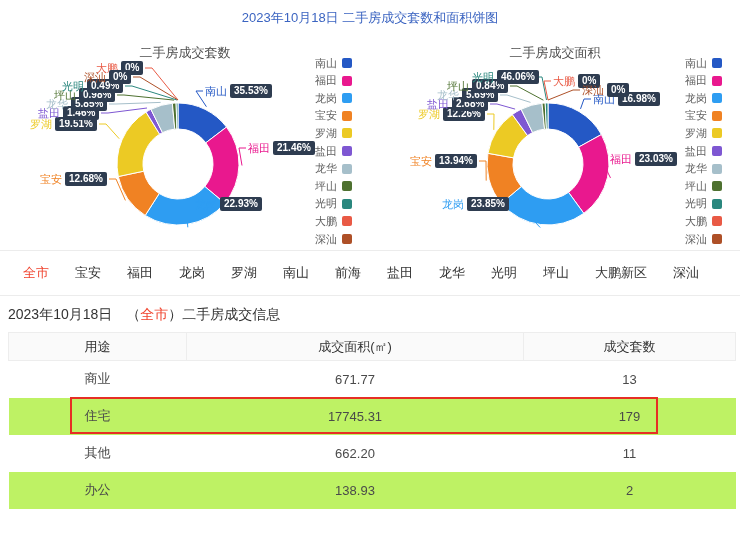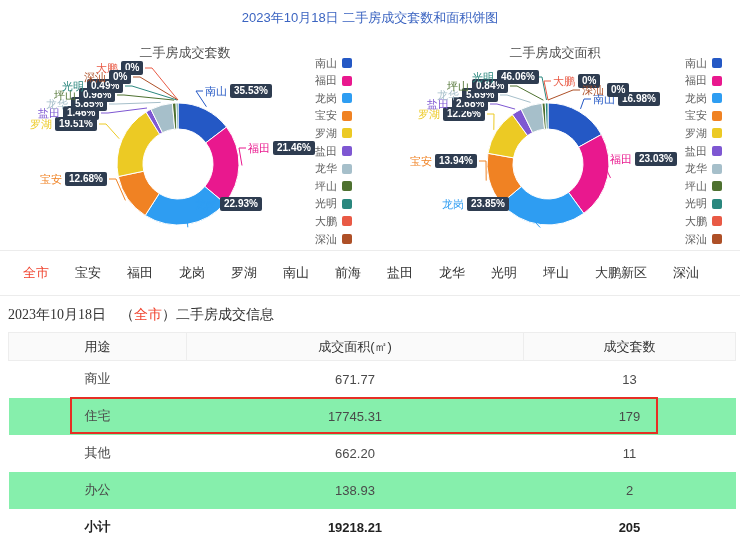--- a/index.html
+++ b/index.html
@@ -18,27 +18,27 @@
   .pie-label { position:absolute; display:flex; align-items:center; gap:3px; transform:translateY(-50%); white-space:nowrap; line-height:1; }
   .pie-name { font-size:11px; }
   .pie-val { background:#2e3c50; color:#fff; font-size:10px; font-weight:700; padding:2px 4px; border-radius:2px; }
   .legend-item { position:absolute; right:18px; display:flex; align-items:center; gap:5px; cursor:pointer; height:12px; }
   .legend-name { font-size:11px; color:#5f5f5f; }
   .legend-swatch { width:10px; height:10px; border-radius:2px; }
   .filter-bar { margin-top:4px; border-top:1px solid #ececec; border-bottom:1px solid #ececec; height:46px; display:flex; align-items:center; padding:0 15px; font-size:13px; }
   .filter-label { color:#666; }
   .filter-options { display:flex; margin-left:8px; }
   .filter-option { margin-right:26px; color:#333; cursor:pointer; }
-  .section-title { padding:10px 8px 8px; font-size:14px; color:#333;font-family:Liberation Serif, serif; }
+  .section-title { padding:10px 8px 8px; font-size:14px; color:#333; }
   .st-prefix { margin-right:14px; }
   .table-wrap { position:relative; margin:0 8px; }
   table { width:100%; border-collapse:collapse; table-layout:fixed; }
   thead th { background:#fafafa; border:1px solid #ededed; font-weight:400; font-size:13px; color:#333; height:28px; }
   tbody td { height:37px; text-align:center; font-size:13px; color:#4a4a4a; }
-  tr.shaded { background:#86efac; }
+  tr.shaded { background:#bef264; }
   tr.bold td { font-weight:700; color:#222; }
   .highlight-box { position:absolute; left:62px; width:588px; border:2px solid #e62e24; pointer-events:none; }
 </style>
 </head>
 <body>
 
 <div class="top-title" style="color: rgb(59, 100, 193);">2023年10月18日 二手房成交套数和面积饼图</div>
 
 <div class="charts-row">
   <div class="chart-panel">
@@ -327,21 +327,16 @@
         <tr class="">
           <td>其他</td>
           <td>662.20</td>
           <td>11</td>
         </tr>
         <tr class="shaded ">
           <td>办公</td>
           <td>138.93</td>
           <td>2</td>
         </tr>
-        <tr class="bold">
-          <td>小计</td>
-          <td>19218.21</td>
-          <td>205</td>
-        </tr>
       </tbody>
   </table>
   <div class="highlight-box" id="highlight-box" style="border-color: rgb(230, 46, 36); top: 65px; height: 37px;"></div>
 </div>
 
 </body></html>

